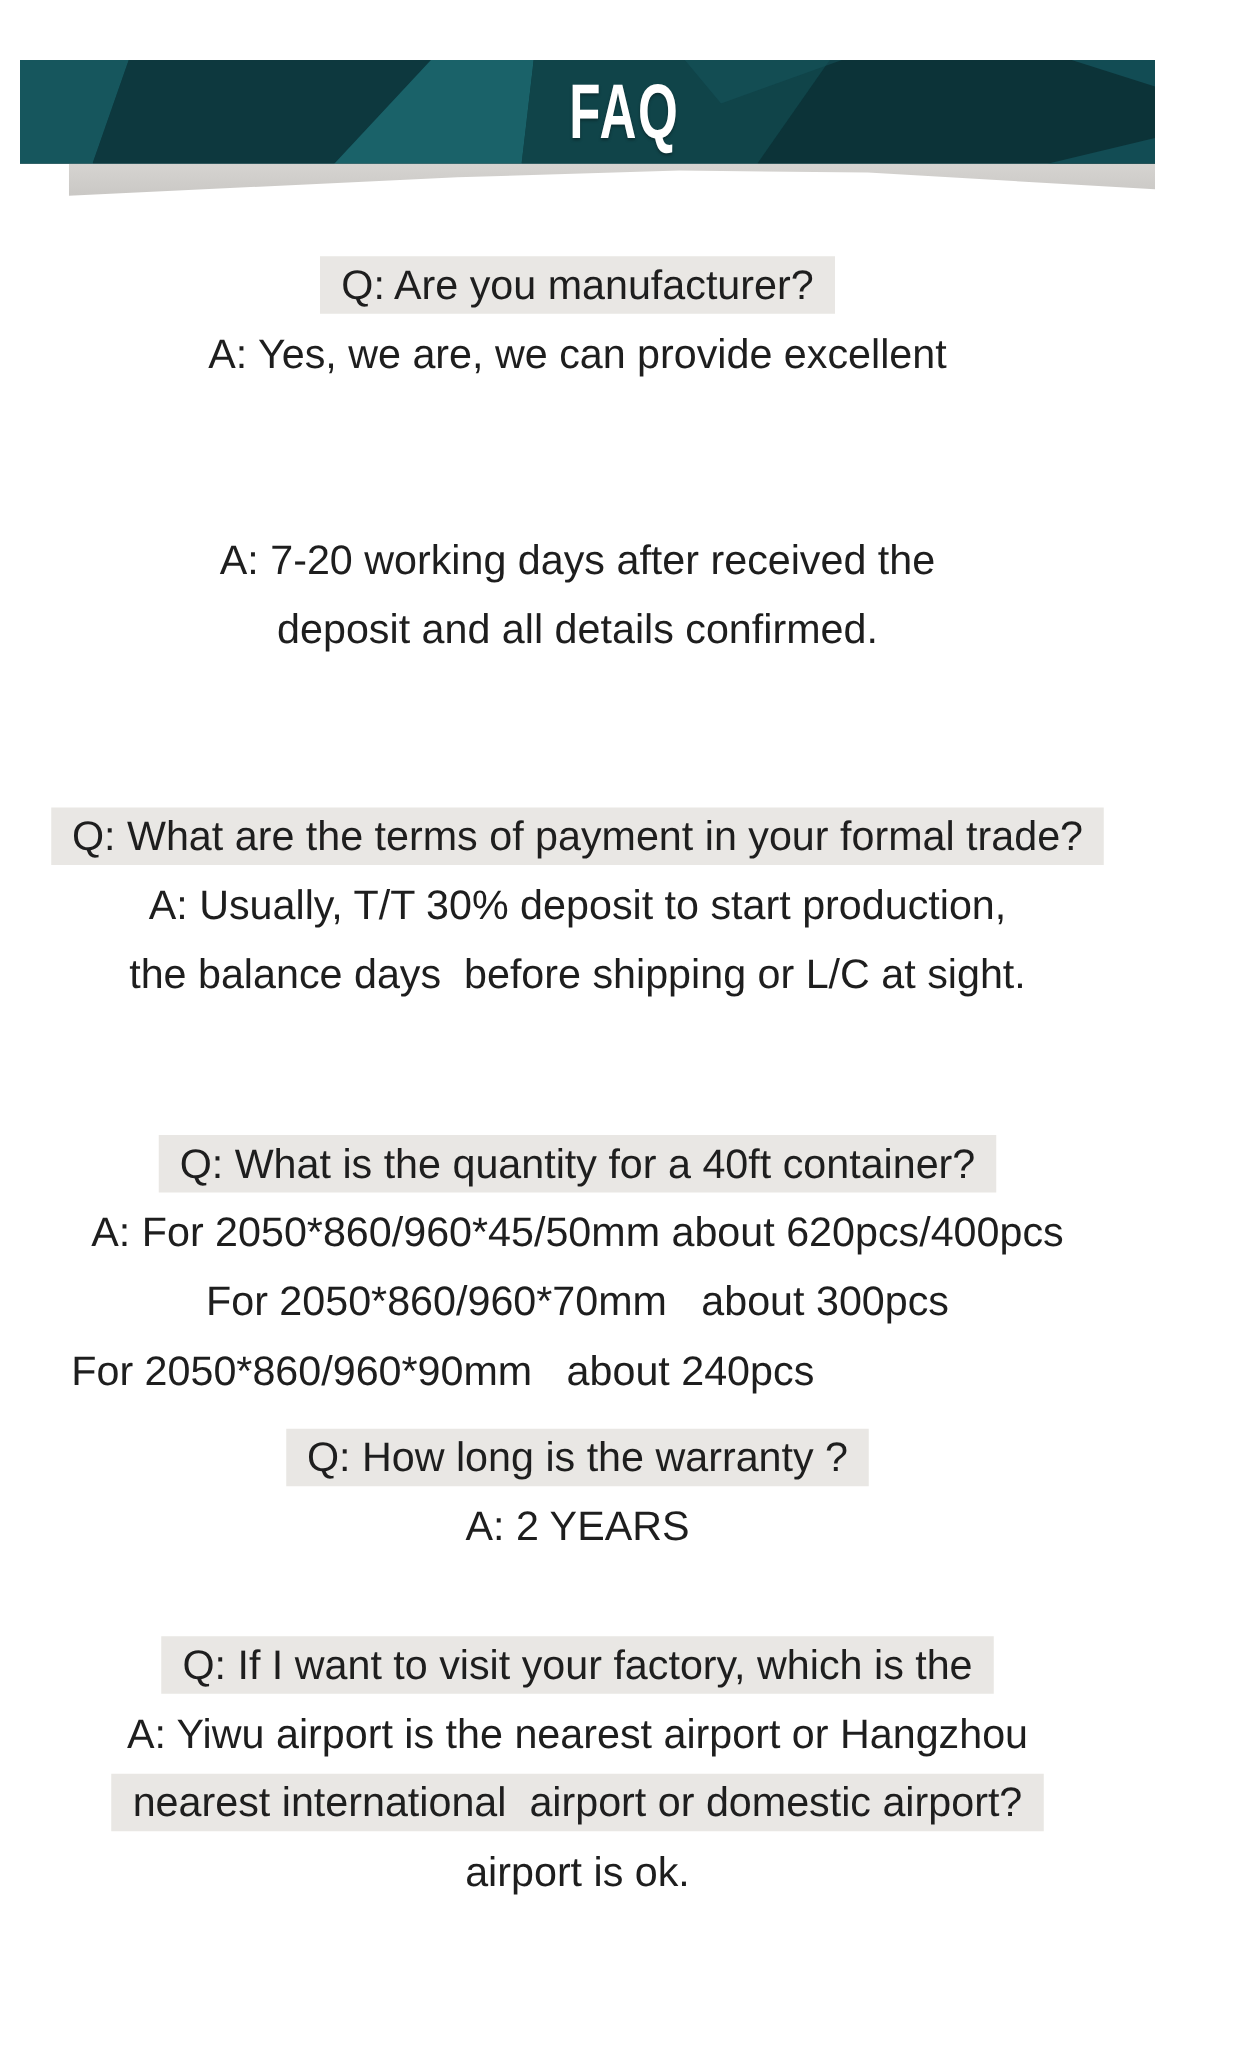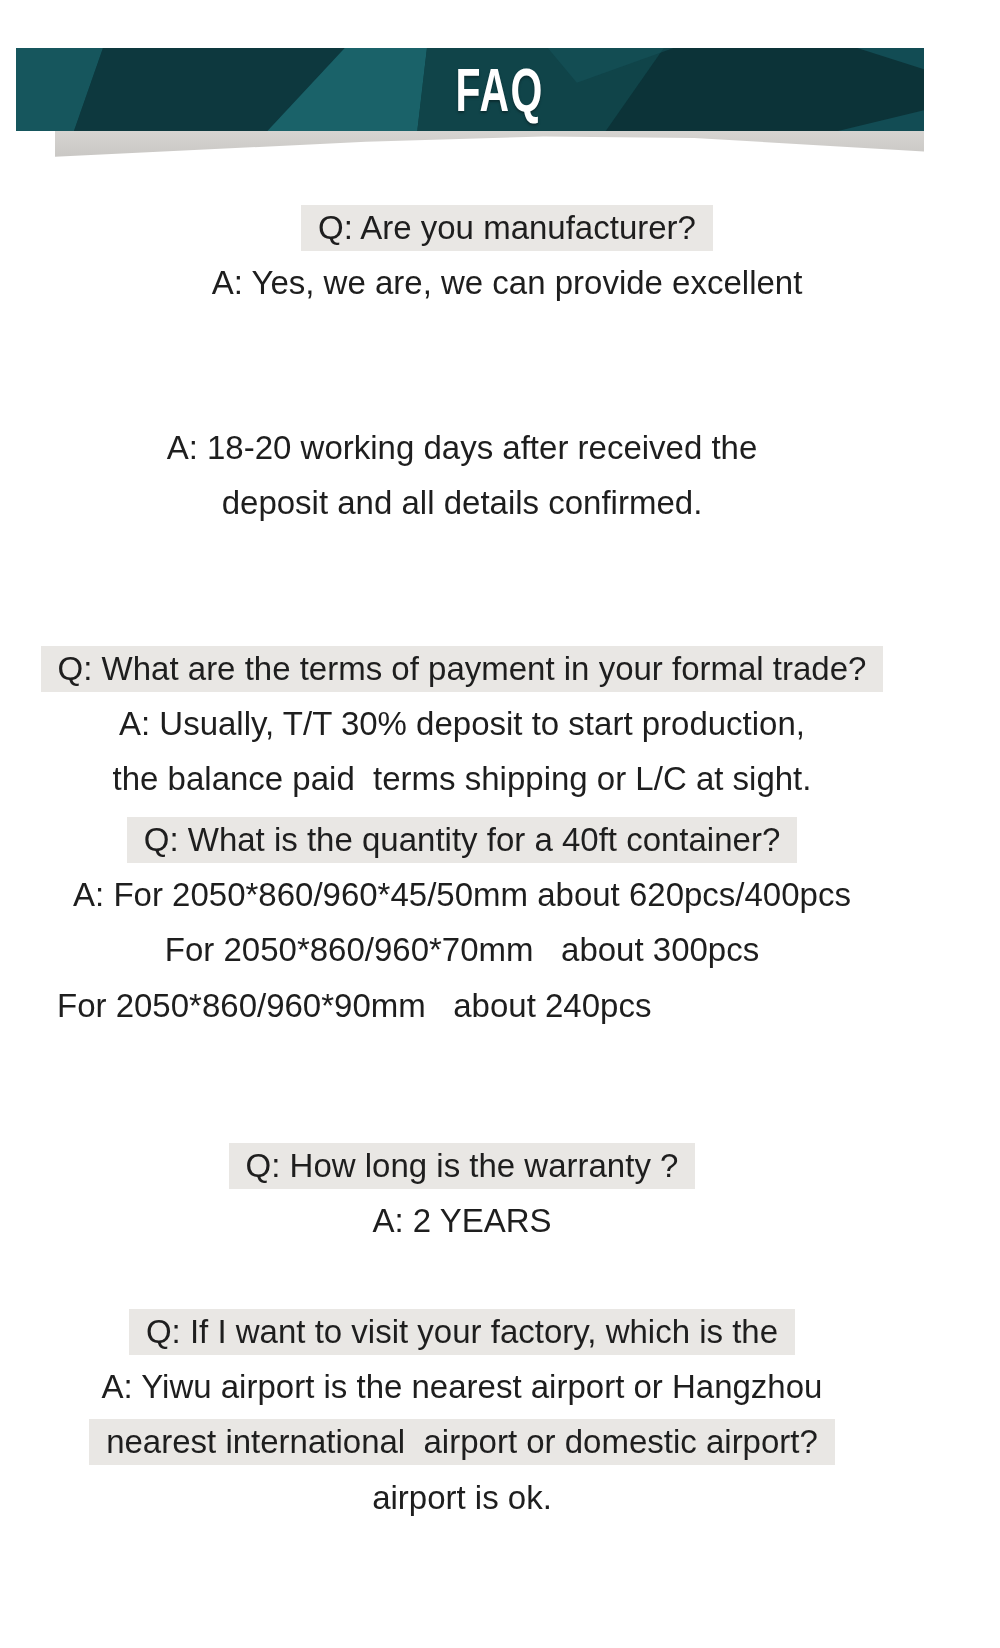--- a/index.html
+++ b/index.html
@@ -53,34 +53,34 @@
     <div class="facet f-mid"></div>
     <div class="facet f-right"></div>
     <div class="facet f-toplight"></div>
     <div class="facet f-ctr"></div>
     <div class="facet f-cbr"></div>
     <div class="banner-title">FAQ</div>
   </div>
   <div class="ribbon"></div>
 
   <main id="faq-root">
-      <section class="faq-item" style="top: 200px; padding-left: 45px;">
+      <section class="faq-item" style="top: 200px;">
         <div class="line q"><span class="hl">Q: Are you manufacturer?</span></div>
         <div class="line a"><span>A: Yes, we are, we can provide excellent</span></div>
       </section>
       <section class="faq-item" style="top: 420px;">
-        <div class="line a"><span>A: 18-20 working days after received the</span></div>
+        <div class="line a"><span>A: 7-20 working days after received the</span></div>
         <div class="line a"><span>deposit and all details confirmed.</span></div>
       </section>
       <section class="faq-item" style="top: 641px;">
         <div class="line q"><span class="hl">Q: What are the terms of payment in your formal trade?</span></div>
         <div class="line a"><span>A: Usually, T/T 30% deposit to start production,</span></div>
-        <div class="line a"><span>the balance paid  terms shipping or L/C at sight.</span></div>
+        <div class="line a"><span>the balance days  before shipping or L/C at sight.</span></div>
       </section>
-      <section class="faq-item" style="top: 812px;">
+      <section class="faq-item" style="top: 903px;">
         <div class="line q"><span class="hl">Q: What is the quantity for a 40ft container?</span></div>
         <div class="line a"><span>A: For 2050*860/960*45/50mm about 620pcs/400pcs</span></div>
         <div class="line a"><span>For 2050*860/960*70mm   about 300pcs</span></div>
         <div class="line a left"><span>For 2050*860/960*90mm   about 240pcs</span></div>
       </section>
       <section class="faq-item" style="top: 1138px;">
         <div class="line q"><span class="hl">Q: How long is the warranty ?</span></div>
         <div class="line a"><span>A: 2 YEARS</span></div>
       </section>
       <section class="faq-item" style="top: 1304px;">

